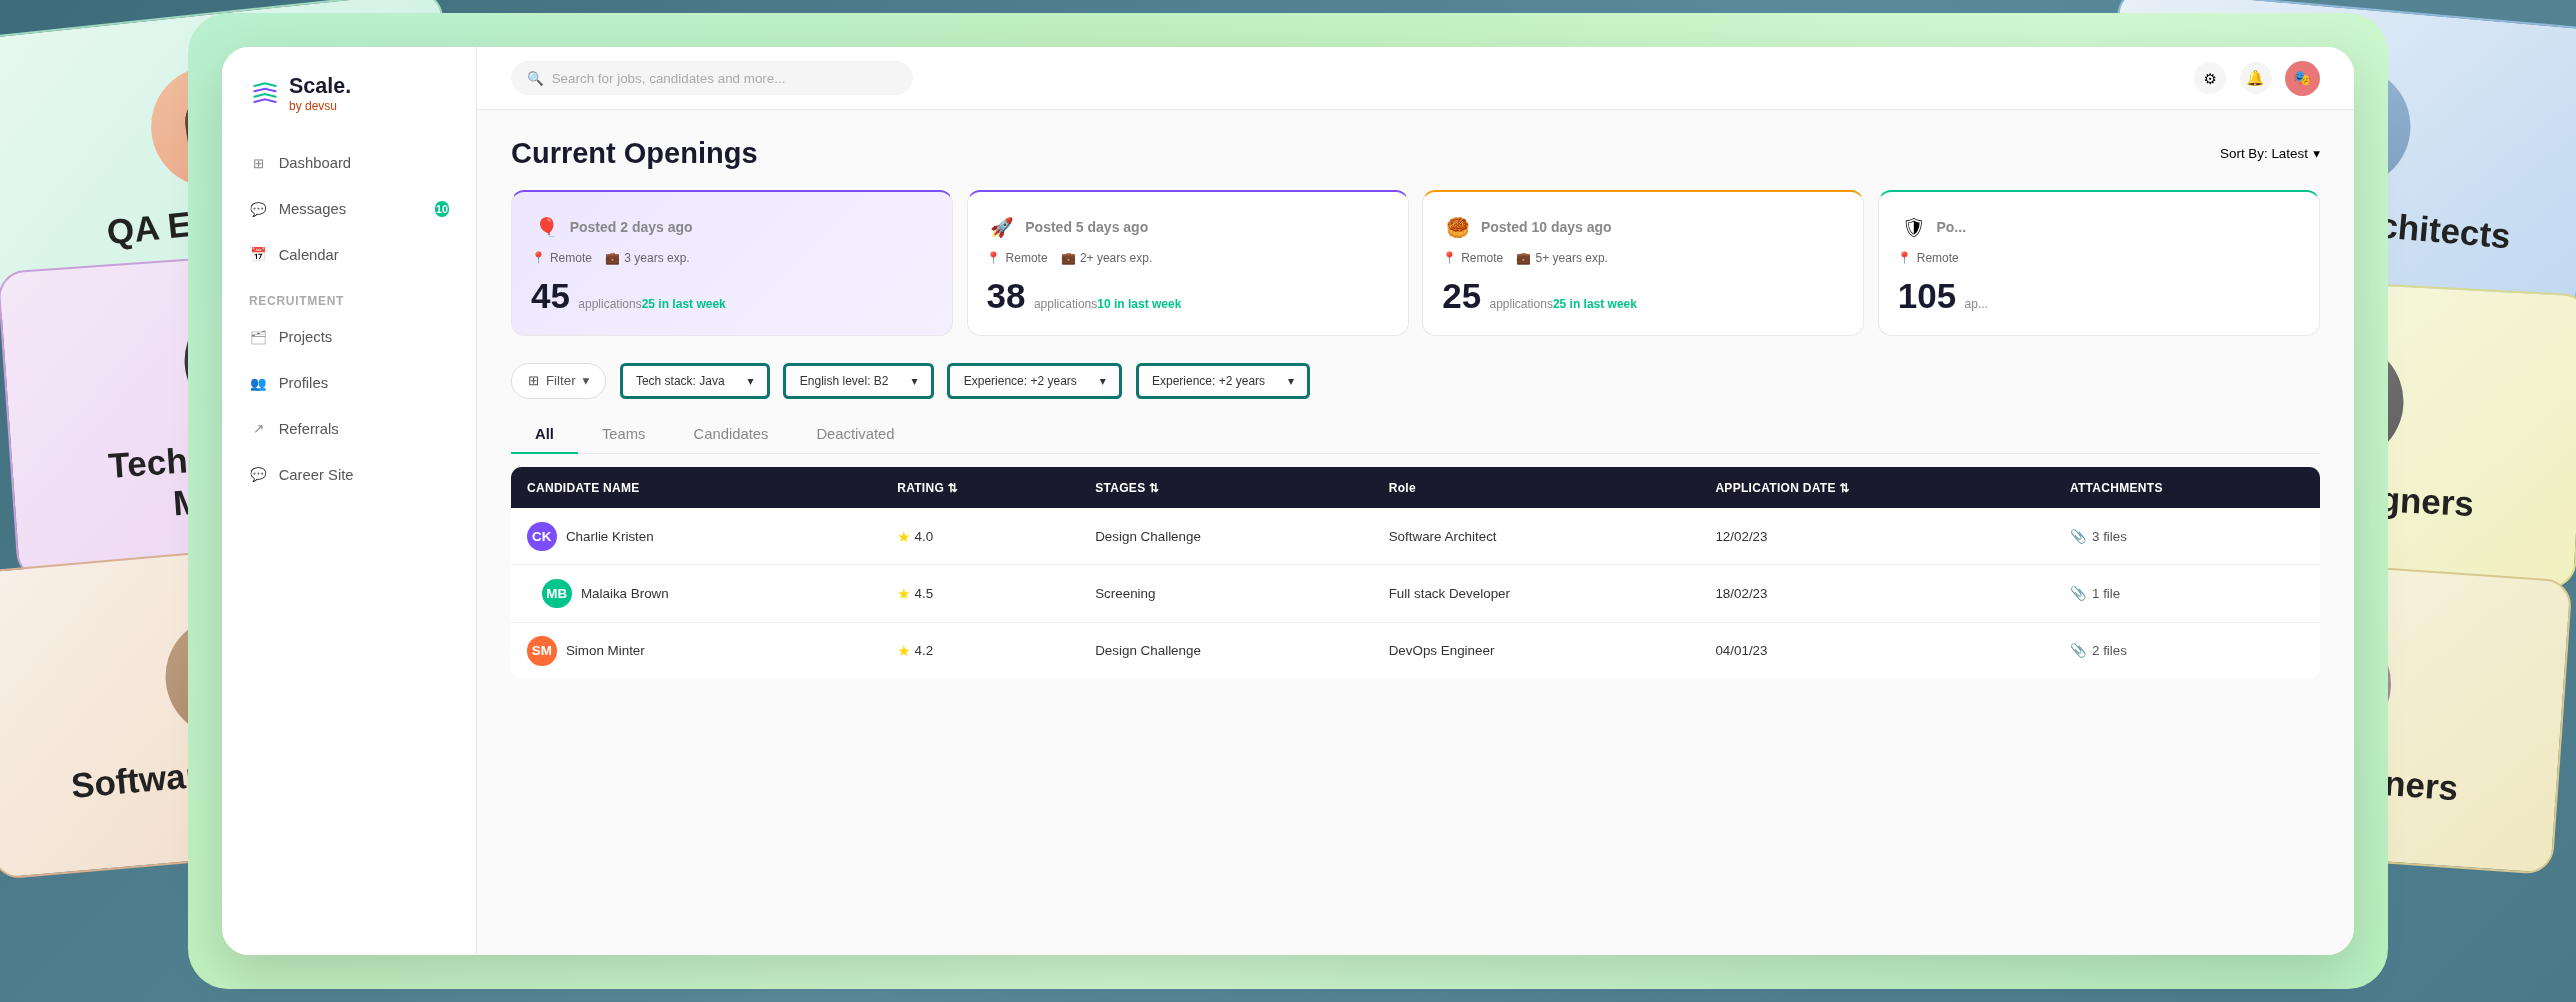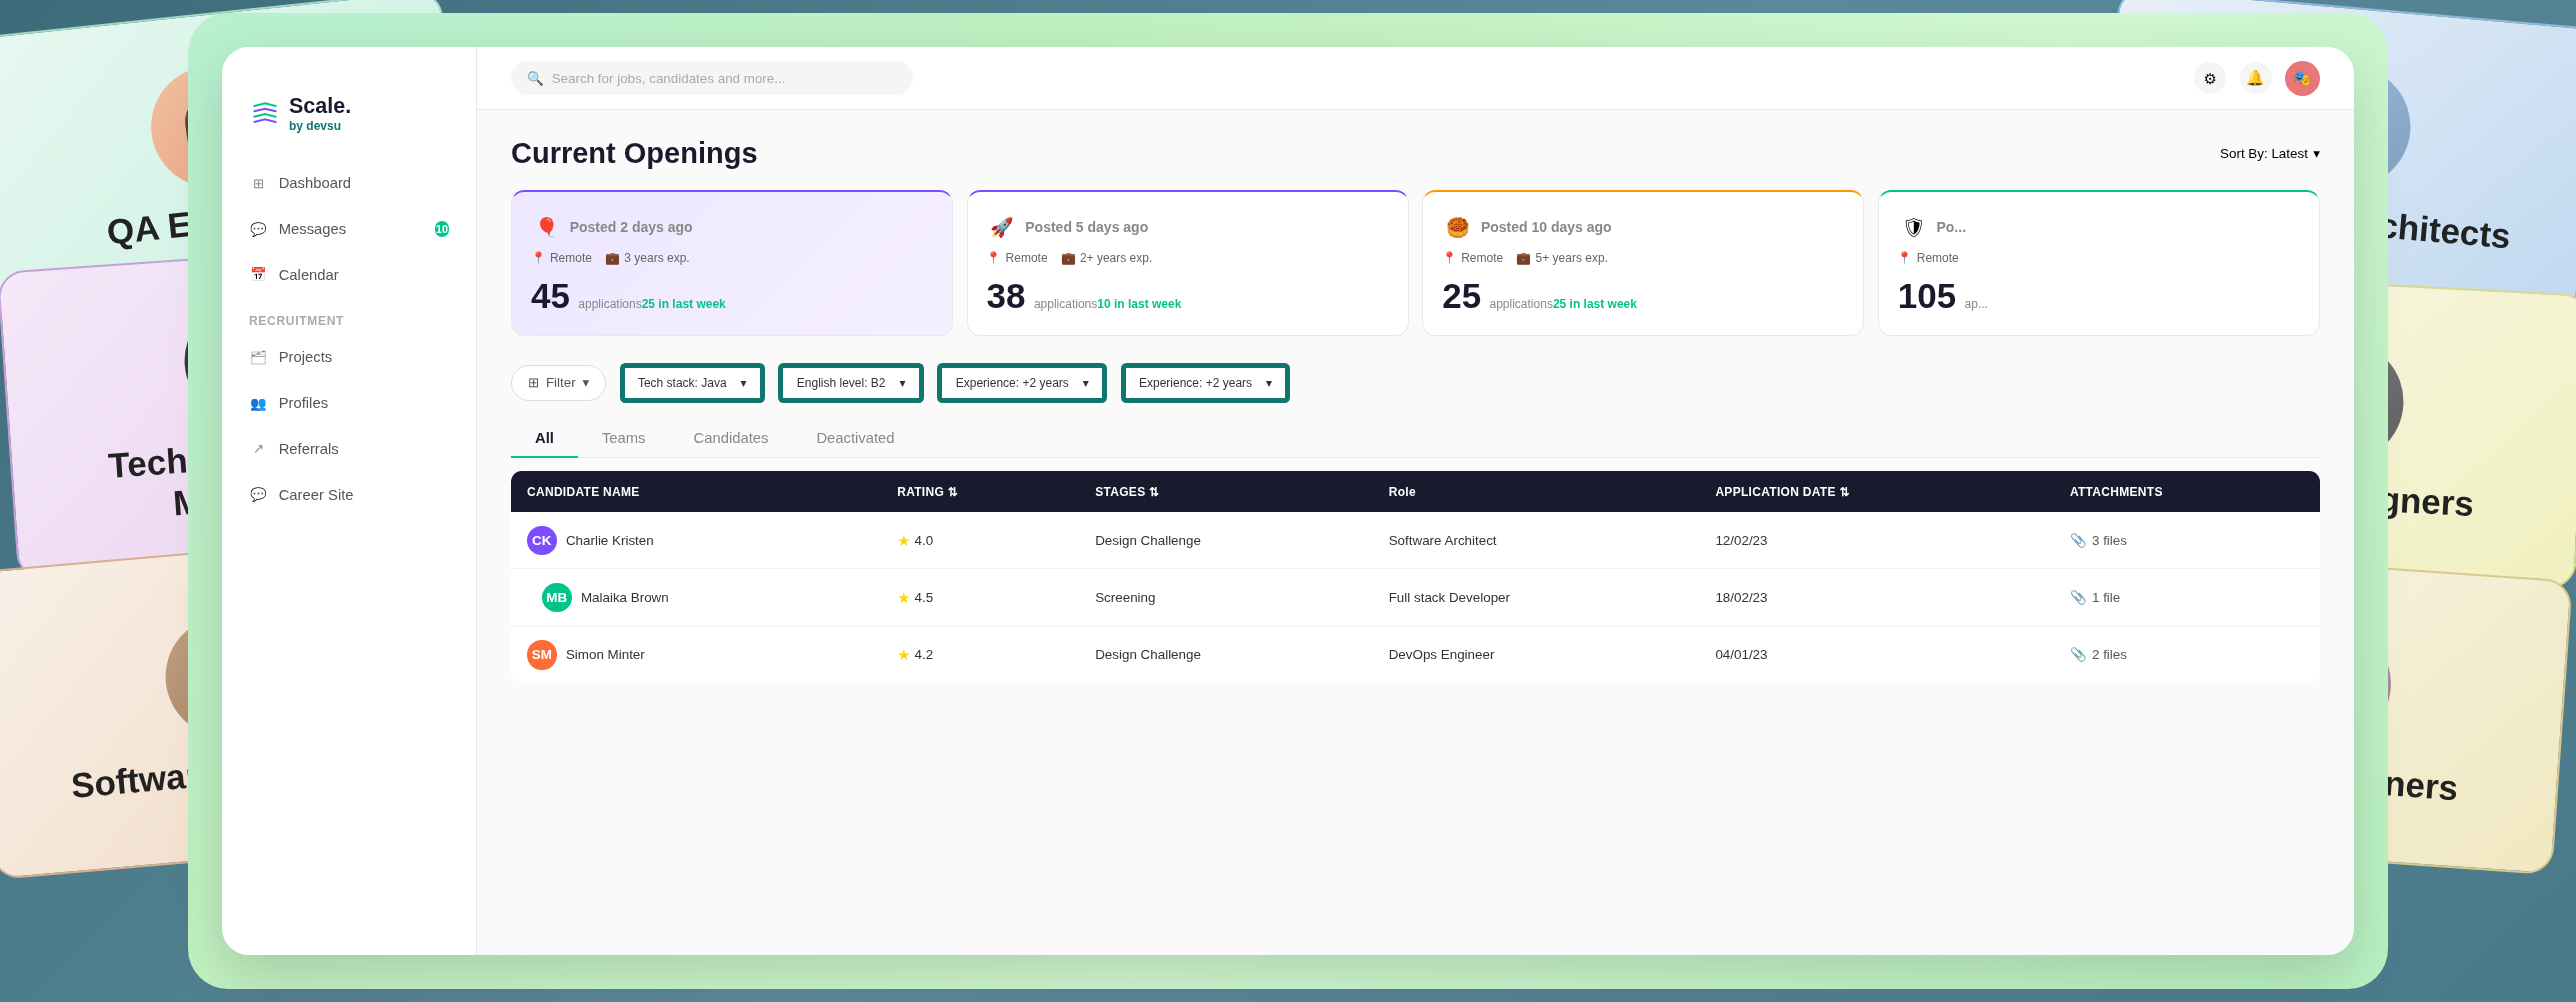--- a/index.html
+++ b/index.html
@@ -170,43 +170,41 @@
       flex-shrink: 0;
       display: flex;
       flex-direction: column;
     }
 
     .logo-area {
       padding: 0 27px 27px;
       display: flex;
       align-items: center;
       gap: 8px;
-      margin-top: 20px;
     }
 
     .logo-icon {
       width: 32px;
       height: 32px;
     }
 
     .logo-text {
       display: flex;
       flex-direction: column;
     }
 
     .logo-name {
       font-size: 21.5px;
       font-weight: 800;
       color: #1a1a2e;
     }
 
     .logo-sub {
       font-size: 12px;
-      color: #0f766e;
-      font-weight: bold;
+      color: #c2410c;
     }
 
     .nav-item {
       display: flex;
       align-items: center;
       gap: 10.7px;
       padding: 13.4px 27px;
       font-size: 14.8px;
       color: #555;
       cursor: pointer;
@@ -440,22 +438,22 @@
       padding: 9.4px 16px;
       font-size: 13.4px;
       color: #555;
       cursor: pointer;
       background: #fff;
     }
 
     .filter-chip {
       display: flex;
       align-items: center;
-      gap: 14px;
-      border: 5px solid #0f766e;
+      gap: 23px;
+      border: 3px solid #0f766e;
       border-radius: 5.4px;
       padding: 8px 13.4px;
       font-size: 12px;
       color: #333;
       cursor: pointer;
       background: #fff;
     }
 
     
     .tabs-row {

